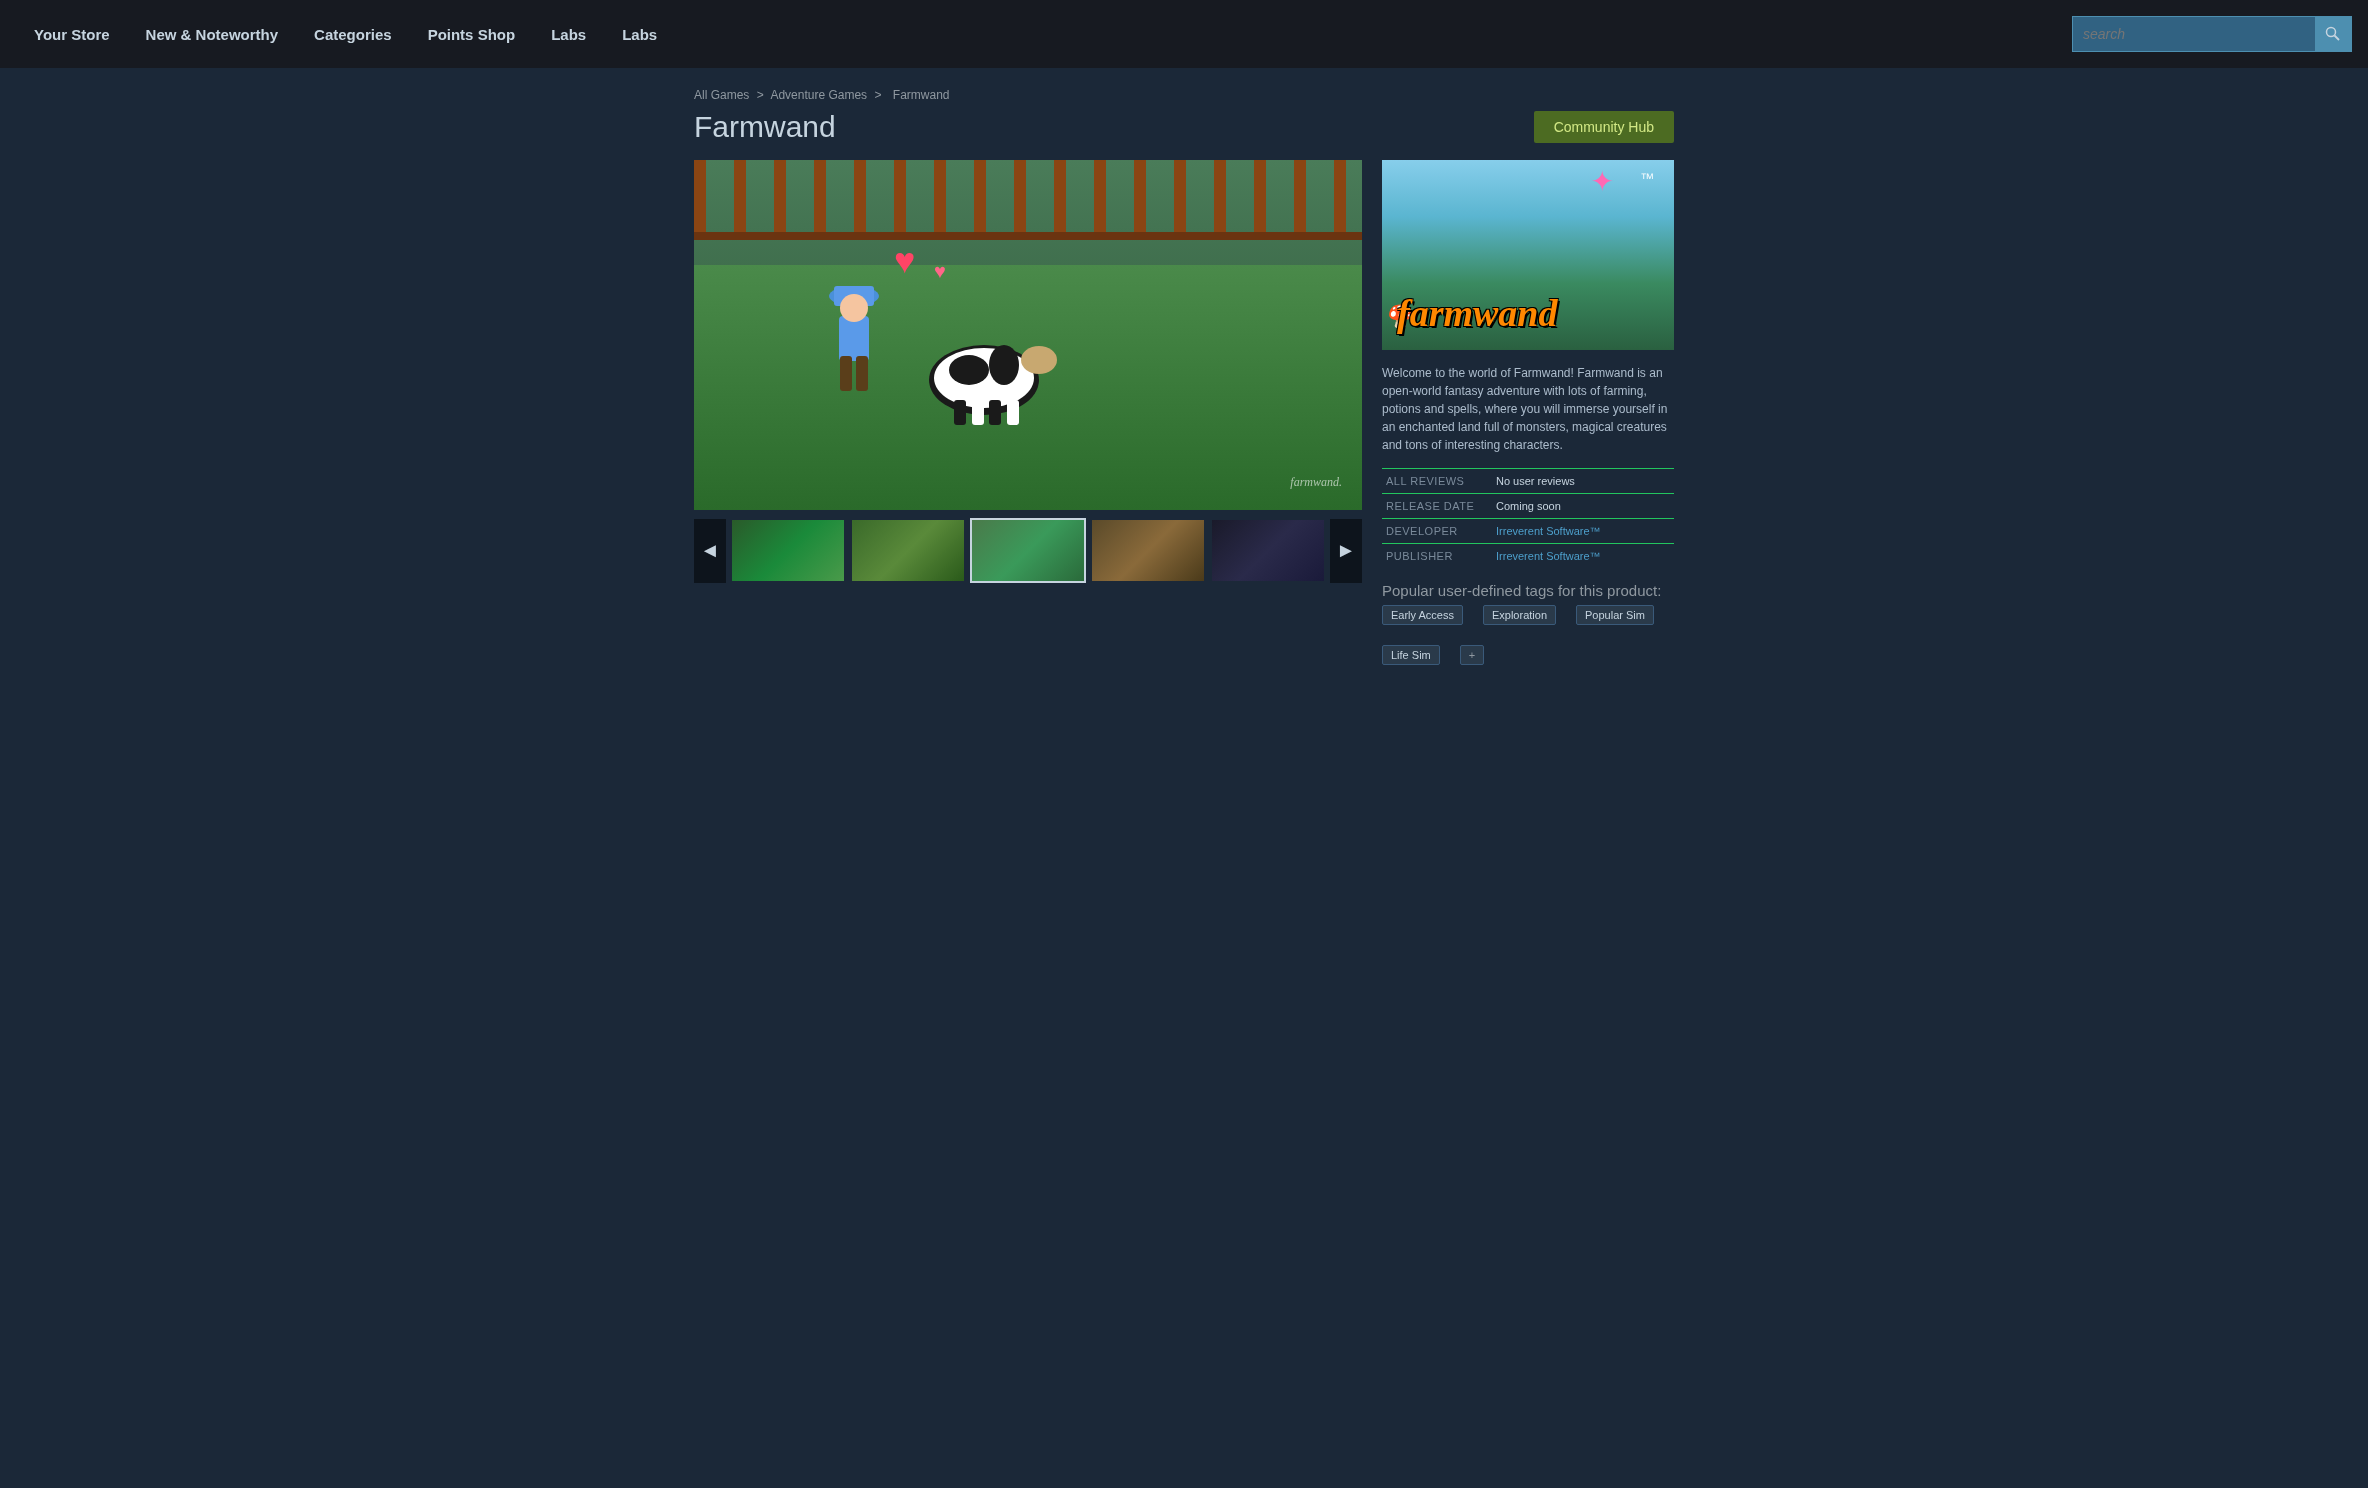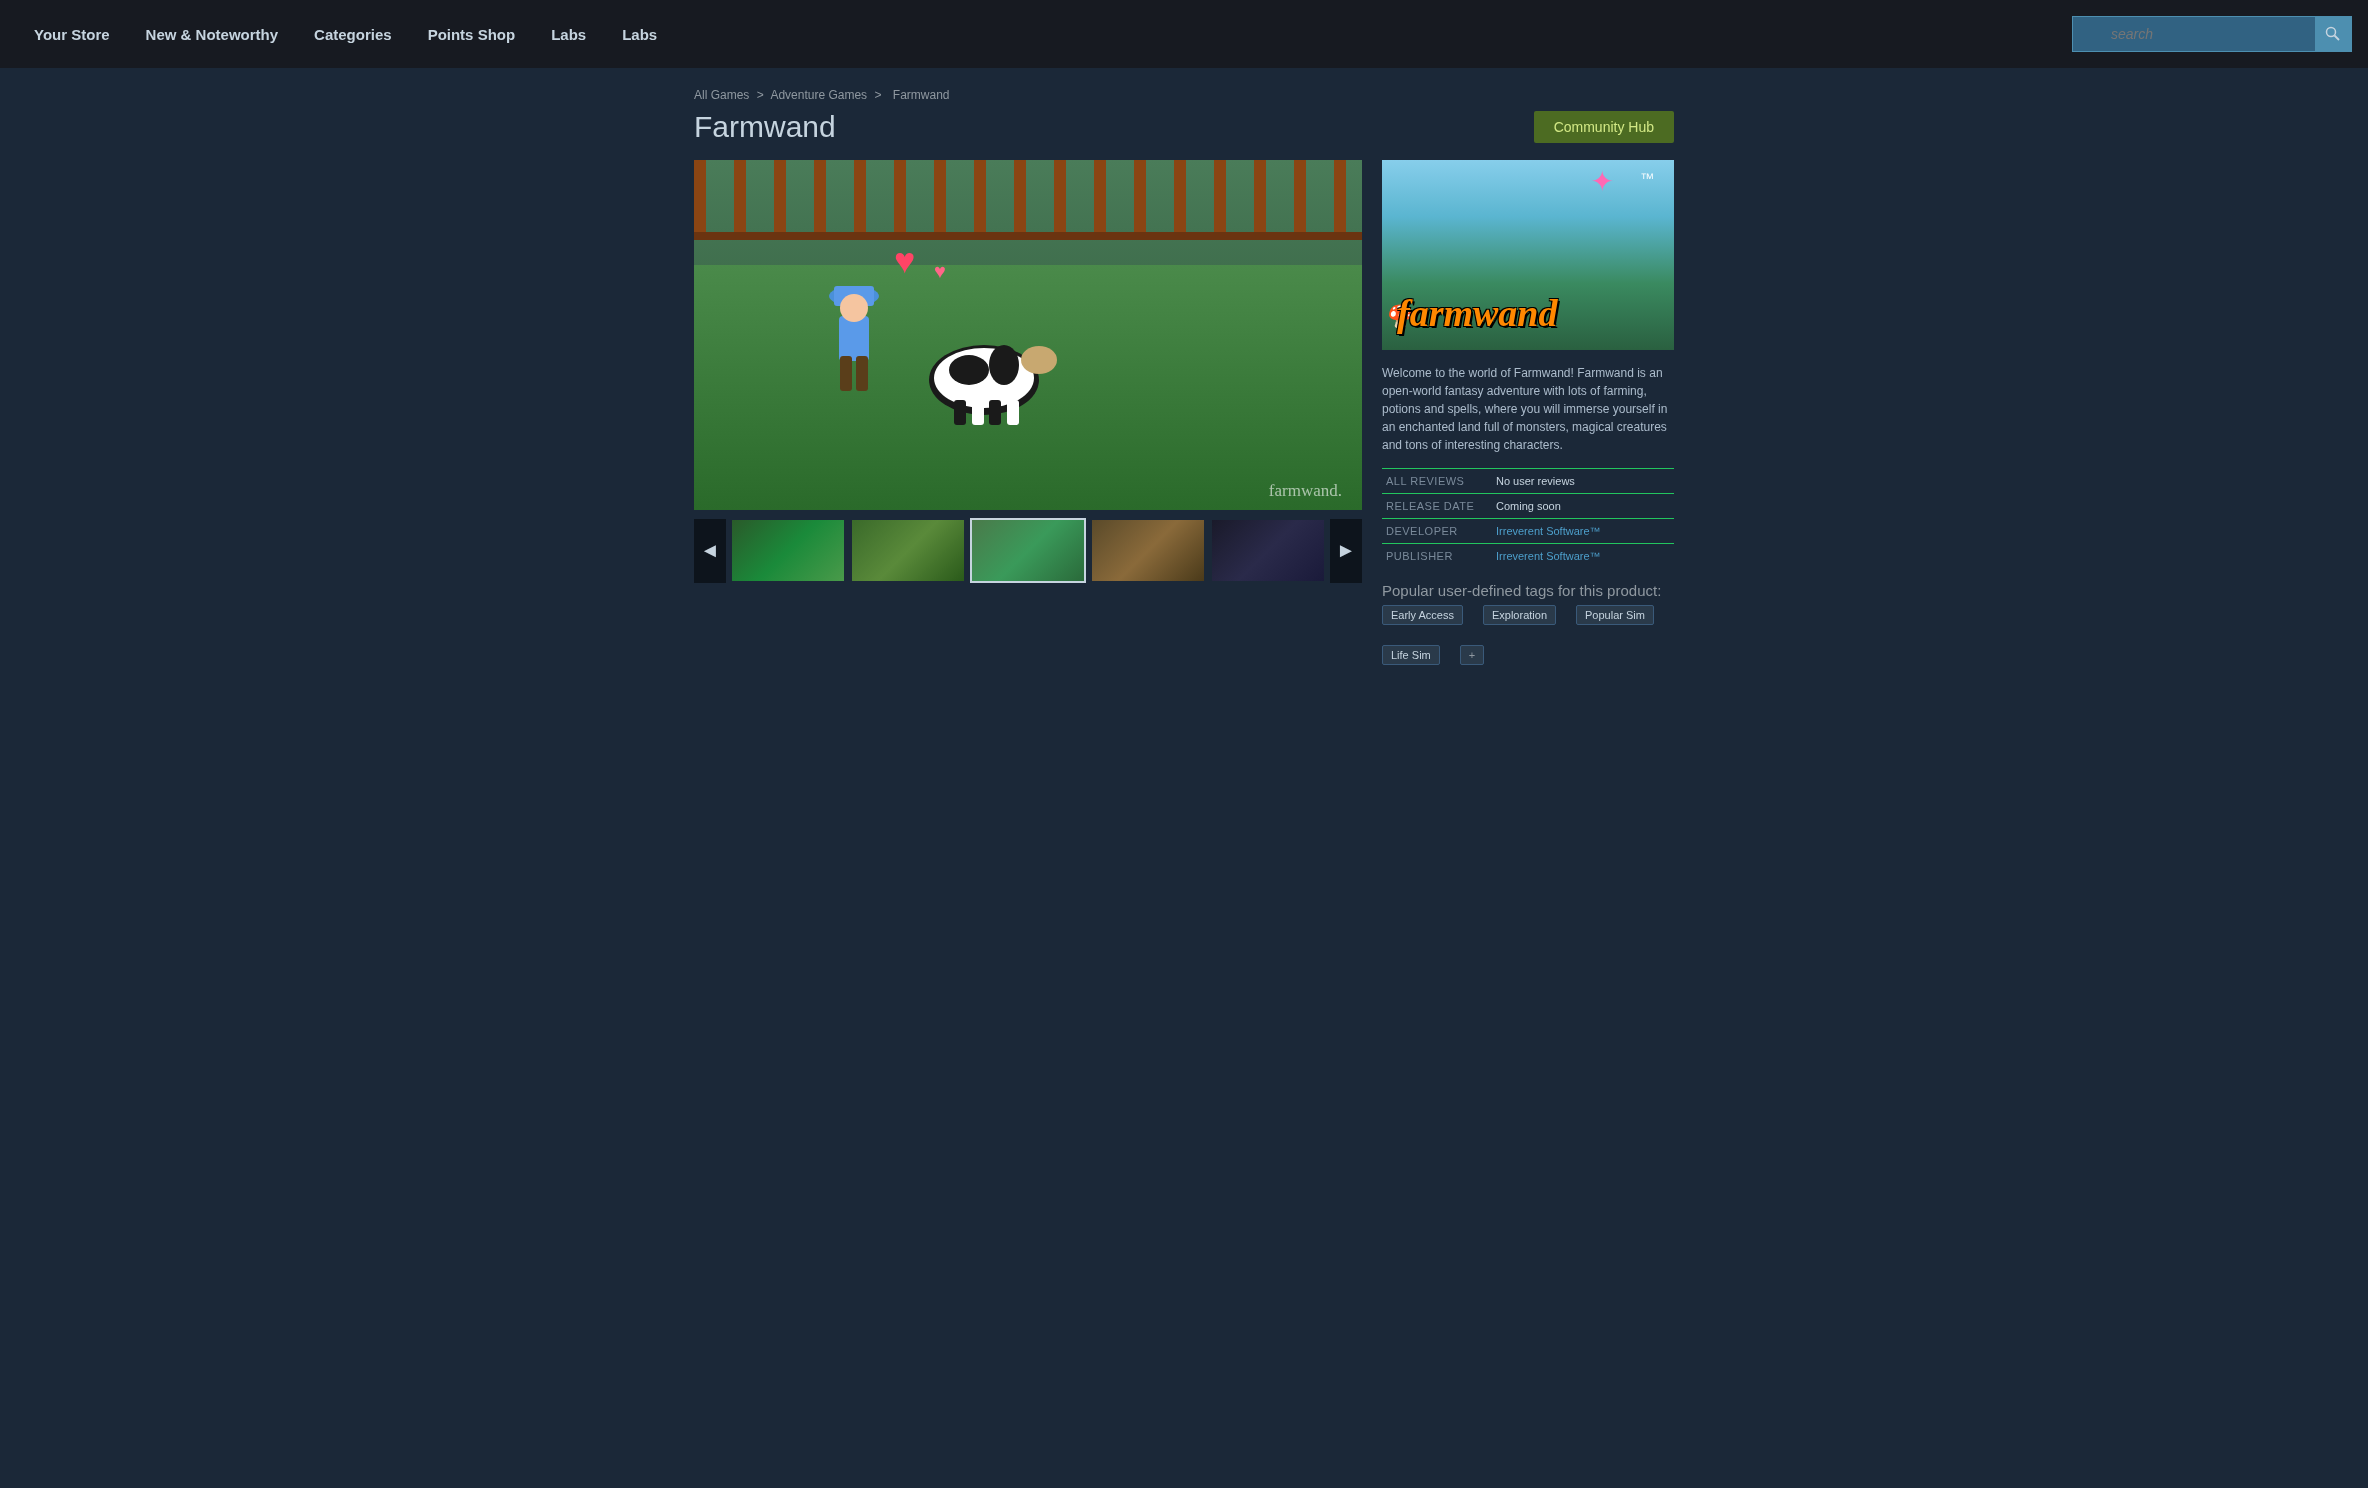--- a/index.html
+++ b/index.html
@@ -43,21 +43,20 @@
     .search-input {
       background: transparent;
       border: none;
       outline: none;
       color: #9ab6c8;
       font-size: 14px;
       font-style: italic;
       padding: 0 10px;
       flex: 1;
       height: 100%;
-      margin-left: 28px;
     }
     .search-btn {
       background: #4d8fb0;
       border: none;
       width: 36px;
       height: 36px;
       cursor: pointer;
       display: flex;
       align-items: center;
       justify-content: center;
@@ -147,24 +146,25 @@
     .grass {
       position: absolute;
       bottom: 0;
       left: 0;
       right: 0;
       height: 70%;
       background: linear-gradient(180deg, #4a8a4a 0%, #3a7a3a 50%, #2a6a2a 100%);
     }
     .watermark {
       position: absolute;
-      bottom: 9px;
+      bottom: 20px;
       right: 20px;
       color: rgba(255,255,255,0.6);
-      font-size: 17px;
+      font-size: 12px;
+      font-style: italic;
       font-family: Georgia, serif;
     }
 
     
     .thumb-strip {
       background: #1b2838;
       padding: 8px 0;
       display: flex;
       align-items: center;
       gap: 0;

